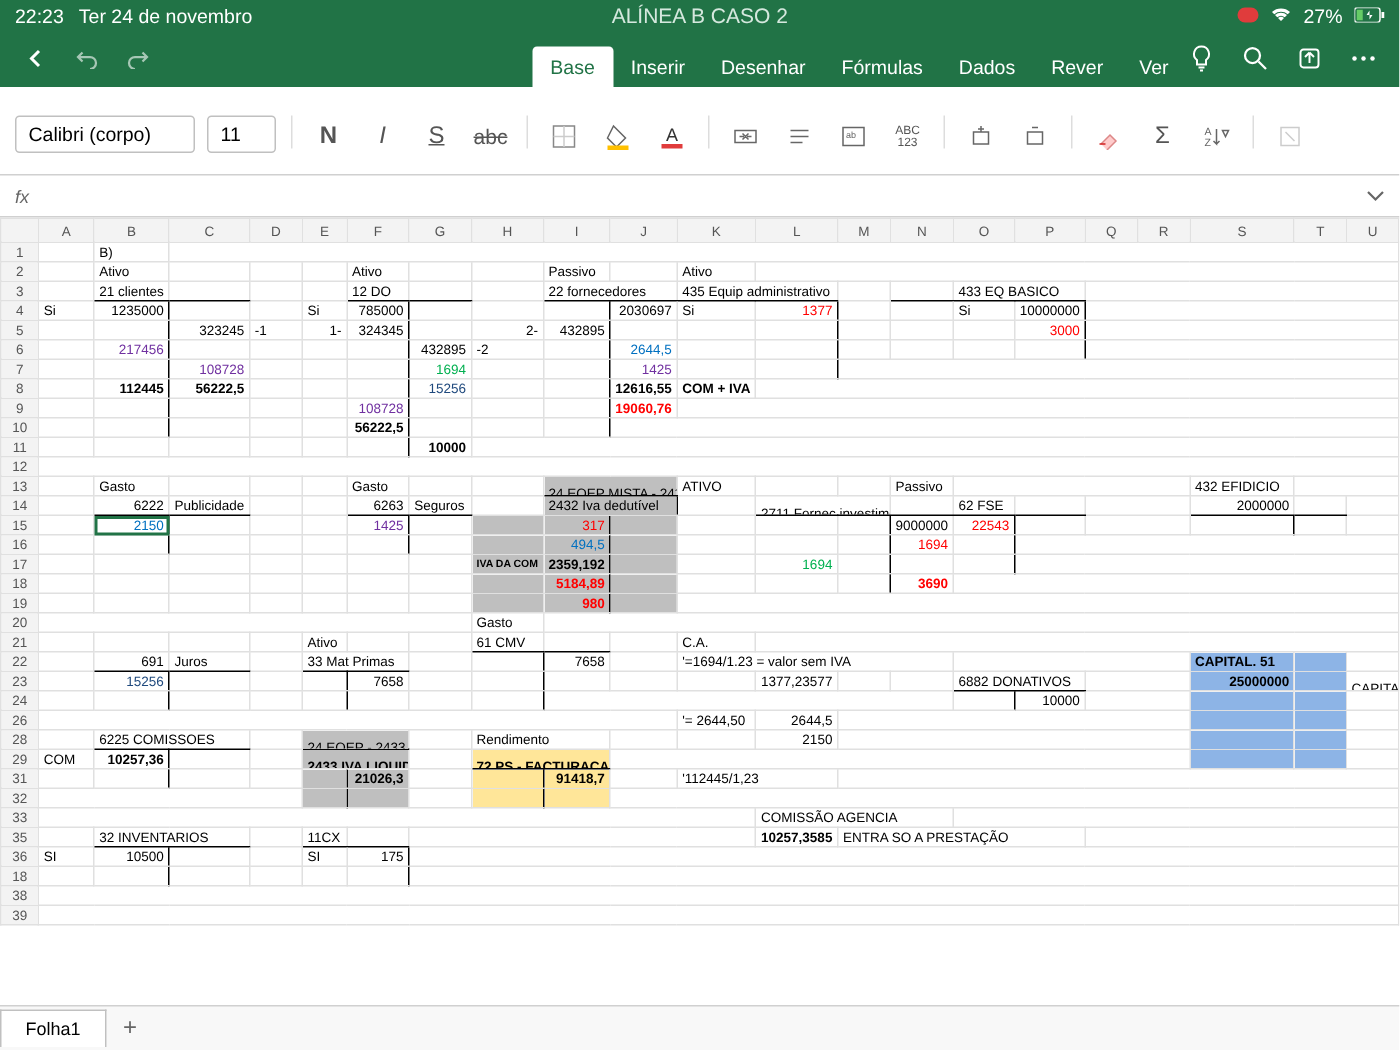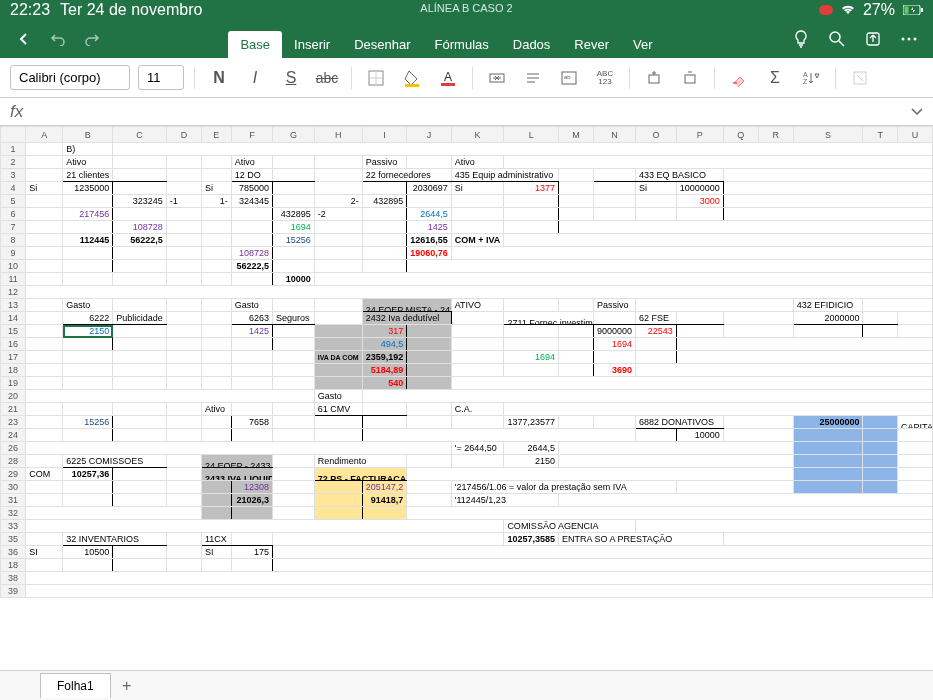--- a/index.html
+++ b/index.html
@@ -1,36 +1,36 @@
 <!DOCTYPE html>
 <html><head>
 <meta charset="utf-8">
 <style>
 * { margin: 0; padding: 0; box-sizing: border-box; }
 body { font-family: -apple-system, BlinkMacSystemFont, "Segoe UI", Arial, sans-serif; font-size: 11px; background: #fff; width: 933px; height: 700px; overflow: hidden; position: relative; }
-.statusbar { background: #217346; color: #fff; height: 20px; display: flex; align-items: center; padding: 0 10px; font-size: 16px; }
+.statusbar { background: #217346; color: #fff; height: 20px; display: flex; align-items: center; padding: 0 10px; font-size: 13px; }
 .statusbar .right { margin-left: auto; display: flex; align-items: center; gap: 8px; }
 .rec { width: 14px; height: 10px; background: #e03c3c; border-radius: 5px; display: inline-block; }
 .titlebar { background: #217346; color: #fff; height: 38px; display: flex; align-items: center; }
 .titlebar .left { display: flex; align-items: center; gap: 14px; padding-left: 14px; }
-.titlebar .center { flex: 1; display: flex; justify-content: center; align-items: flex-end; height: 100%; }
+.titlebar .center { flex: 1; display: flex; justify-content: flex-end; align-items: flex-end; height: 100%; }
 .titlebar .right { display: flex; align-items: center; gap: 16px; padding-right: 14px; }
-.doc-title { position: absolute; left: 50%; transform: translateX(-50%); top: 2px; font-size: 11px; color: #d5e8de; }
+.doc-title { position: absolute; left: 50%; transform: translateX(-50%); top: 2px; font-size: 14px; color: #d5e8de; }
 .tabs { display: flex; align-items: flex-end; gap: 0; height: 100%; }
 .tab { padding: 6px 12px; color: #fff; cursor: pointer; font-size: 13px; }
 .tab.active { background: #fff; color: #217346; border-radius: 3px 3px 0 0; font-weight: 500; }
 .icon-btn { width: 20px; height: 20px; display: inline-flex; align-items: center; justify-content: center; cursor: pointer; }
-.toolbar { background: #fff; border-bottom: 1px solid #d0d0d0; height: 40px; display: flex; align-items: center; padding: 0 10px; gap: 8px; }
+.toolbar { background: #fff; border-bottom: 1px solid #d0d0d0; height: 40px; display: flex; align-items: flex-start; padding: 0 10px; gap: 8px; margin-top: 19px; }
 .font-box { border: 1px solid #c0c0c0; border-radius: 3px; padding: 4px 8px; font-size: 13px; min-width: 120px; background: #fff; }
 .size-box { border: 1px solid #c0c0c0; border-radius: 3px; padding: 4px 8px; font-size: 13px; width: 46px; text-align: left; background: #fff; }
 .tool-ic { width: 28px; height: 28px; display: inline-flex; align-items: center; justify-content: center; cursor: pointer; color: #555; }
 .tool-ic.red { color: #d02020; }
 .tool-sep { width: 1px; height: 22px; background: #ddd; margin: 0 2px; }
 .fx-bar { height: 28px; border-bottom: 1px solid #d0d0d0; display: flex; align-items: center; padding: 0 10px; gap: 8px; }
-.fx-label { font-style: italic; color: #666; font-size: 17px; }
+.fx-label { font-style: italic; color: #666; font-size: 12px; }
 .fx-input { flex: 1; border: none; outline: none; font-size: 12px; }
 .fx-chev { color: #888; cursor: pointer; }
 .sheet { position: relative; width: 100%; overflow: auto; }
 .grid { border-collapse: collapse; table-layout: fixed; }
 .grid th, .grid td { border: 1px solid #e0e0e0; padding: 0 3px; height: 13px; font-size: 9px; white-space: nowrap; overflow: hidden; position: relative; }
 .grid thead th { background: #f3f3f3; color: #555; font-weight: normal; text-align: center; height: 16px; position: sticky; top: 0; }
 .grid tbody th { background: #f3f3f3; color: #555; font-weight: normal; text-align: center; width: 28px; position: sticky; left: 0; }
 .grid td { text-align: right; }
 .grid td.l { text-align: left; }
 .grid .corner { background: #f3f3f3; }
@@ -42,21 +42,21 @@
 .green { color: #00b050; }
 .red { color: #ff0000; }
 .darkblue { color: #1f497d; }
 .fill-gray { background: #bfbfbf; }
 .fill-yellow { background: #ffe699; }
 .fill-blue { background: #8db4e6; }
 .fill-red { background: #ff0000; color: #fff; }
 .rowsel th { background: #d4d4d4; margin-top: 44px; }
 .selcell { outline: 2px solid #217346; outline-offset: -2px; }
 .cap-num { font-size: 15px; font-weight: bold; }
-.footer { position: absolute; bottom: 0; left: 0; right: 0; height: 30px; border-top: 1px solid #d0d0d0; background: #f8f8f8; display: flex; align-items: center; padding-left: 40px; }
+.footer { position: absolute; bottom: 0; left: 0; right: 0; height: 30px; border-top: 1px solid #d0d0d0; background: #f8f8f8; display: flex; align-items: center; }
 .sheet-tab { background: #fff; border: 1px solid #c0c0c0; border-bottom: none; padding: 5px 16px; font-size: 12px; margin-right: 4px; }
 .add-sheet { width: 24px; height: 24px; display: inline-flex; align-items: center; justify-content: center; color: #666; cursor: pointer; font-size: 16px; }
 svg { display: block; }
 .overflow-text { position: absolute; white-space: nowrap; z-index: 1; background: transparent; }
 </style>
 </head>
 <body>
 
 <div class="statusbar">
   <span>22:23</span>
@@ -589,21 +589,21 @@
 <tr>
           <th>19</th>
           <td></td>
           <td></td>
           <td></td>
           <td></td>
           <td></td>
           <td></td>
           <td></td>
           <td class="fill-gray"></td>
-          <td class="fill-gray red bold b-rgt">540</td>
+          <td class="fill-gray red bold b-rgt">980</td>
           <td class="fill-gray"></td>
           <td colspan="11"></td>
         </tr>
 <tr>
           <th>20</th>
           <td colspan="7"></td>
           <td class="l">Gasto</td>
           <td colspan="13"></td>
         </tr>
 <tr>
@@ -613,20 +613,37 @@
           <td></td>
           <td></td>
           <td class="l">Ativo</td>
           <td></td>
           <td></td>
           <td class="l b-bot">61 CMV</td>
           <td class="b-bot"></td>
           <td></td>
           <td class="l">C.A.</td>
           <td colspan="10"></td>
+        </tr>
+<tr>
+          <th>22</th>
+          <td></td>
+          <td class="b-bot">691</td>
+          <td class="l b-bot">Juros</td>
+          <td></td>
+          <td class="l b-bot" colspan="2">33 Mat Primas</td>
+          <td></td>
+          <td class="b-rgt"></td>
+          <td>7658</td>
+          <td></td>
+          <td class="l" colspan="4">'=1694/1.23 = valor sem IVA</td>
+          <td colspan="4"></td>
+          <td class="l fill-blue bold">CAPITAL. 51</td>
+          <td class="fill-blue"></td>
+          <td></td>
         </tr>
 <tr>
           <th>23</th>
           <td></td>
           <td class="darkblue b-rgt">15256</td>
           <td></td>
           <td></td>
           <td class="b-rgt"></td>
           <td>7658</td>
           <td></td>
@@ -698,38 +715,20 @@
           <td></td>
           <td></td>
           <td class="l fill-gray bold" colspan="2">
             <span class="overflow-text">2433 IVA LIQUIDADO</span>
           </td>
           <td></td>
           <td class="l fill-yellow bold b-bot" colspan="2">
             <span class="overflow-text">72 PS - FACTURAÇAO</span>
           </td>
           <td colspan="9"></td>
-          <td class="fill-blue"></td>
-          <td class="fill-blue"></td>
-          <td></td>
-        </tr>
-<tr>
-          <th>30</th>
-          <td></td>
-          <td class="b-rgt"></td>
-          <td></td>
-          <td></td>
-          <td class="fill-gray b-rgt"></td>
-          <td class="fill-gray purple">12308</td>
-          <td></td>
-          <td class="fill-yellow b-rgt"></td>
-          <td class="fill-yellow purple">205147,2</td>
-          <td></td>
-          <td class="l" colspan="5">'217456/1.06 = valor da prestação sem IVA</td>
-          <td colspan="3"></td>
           <td class="fill-blue"></td>
           <td class="fill-blue"></td>
           <td></td>
         </tr>
 <tr>
           <th>31</th>
           <td></td>
           <td class="b-rgt"></td>
           <td></td>
           <td></td>

